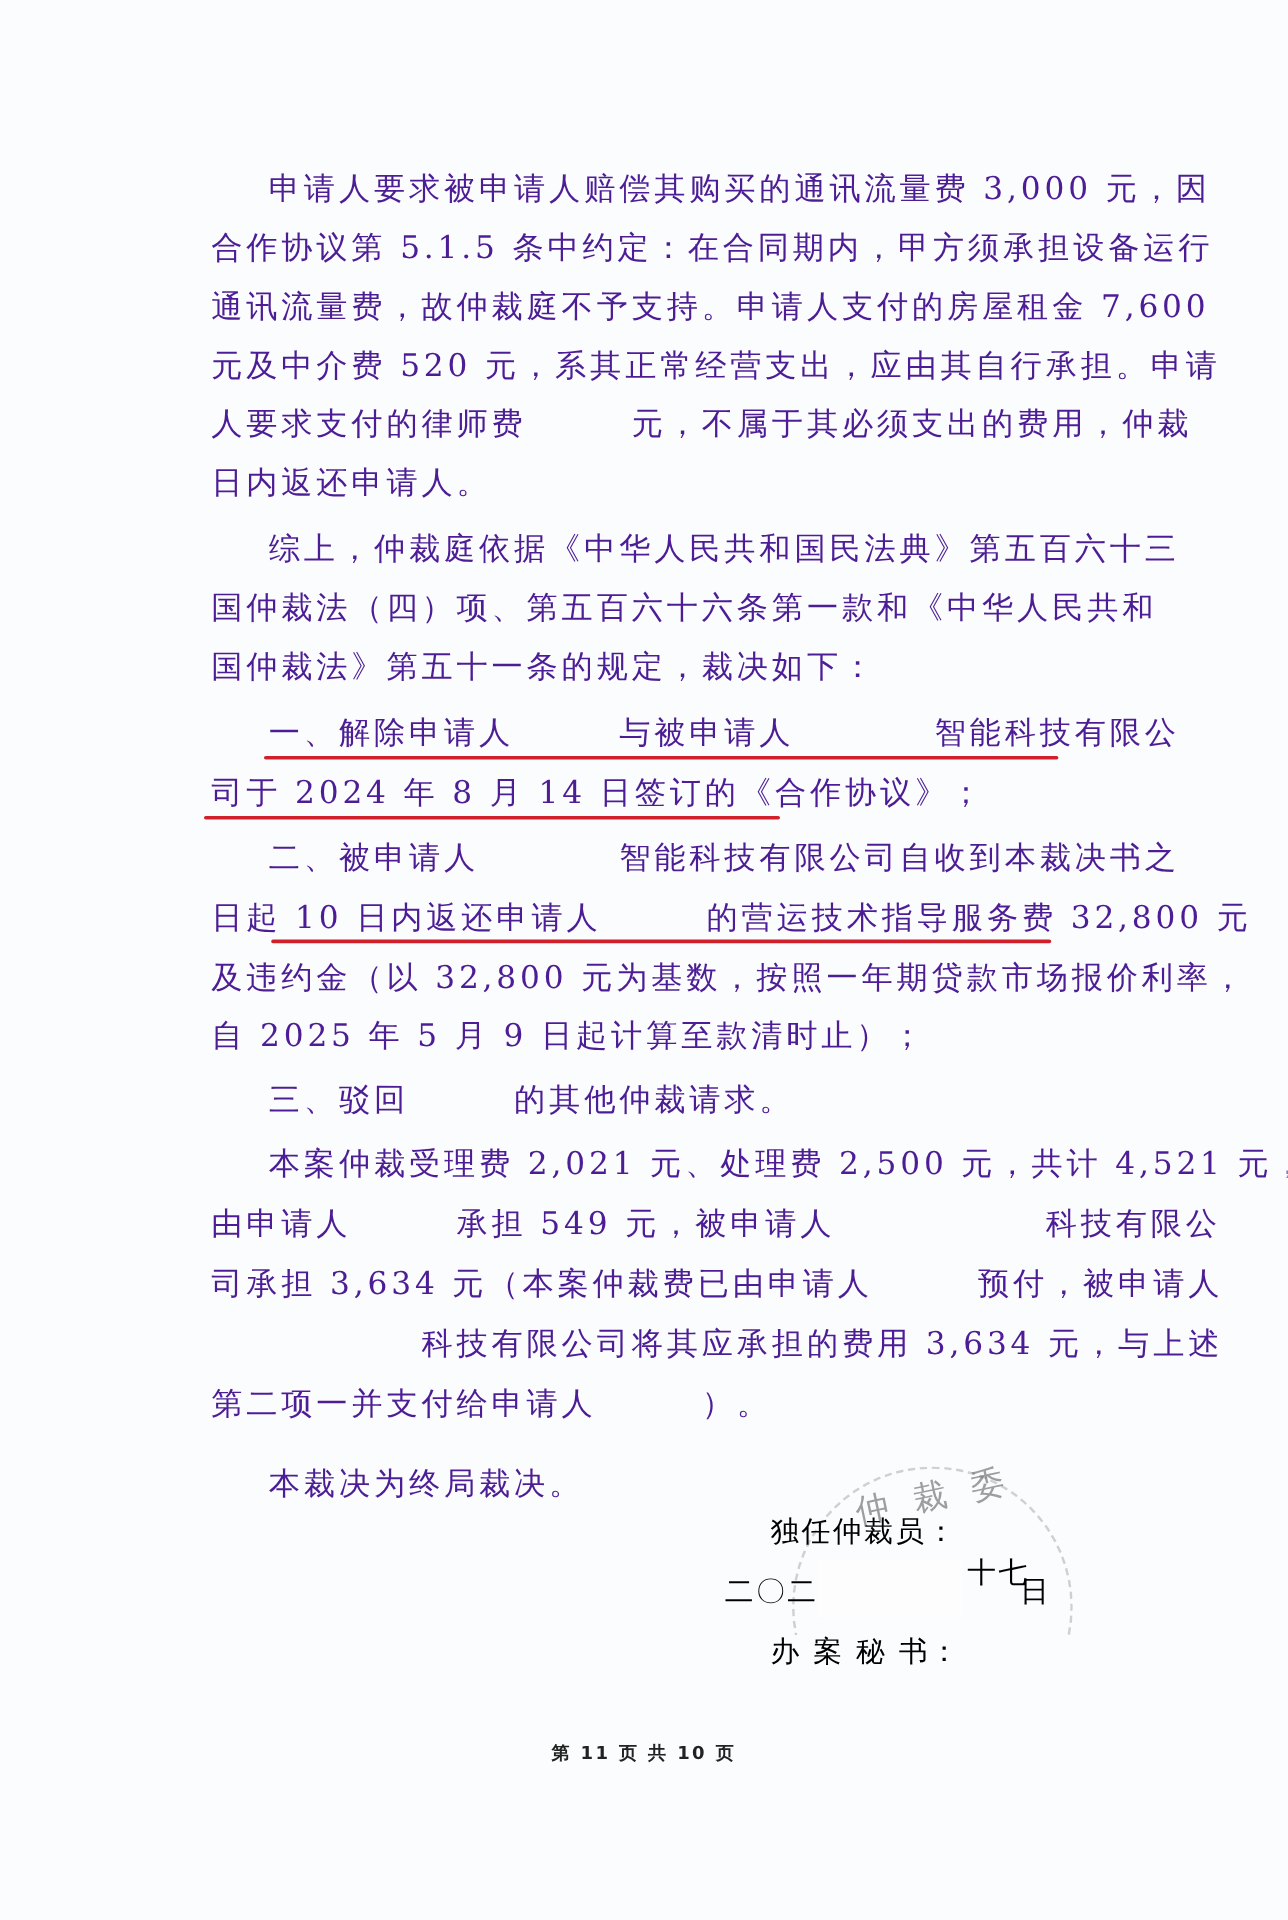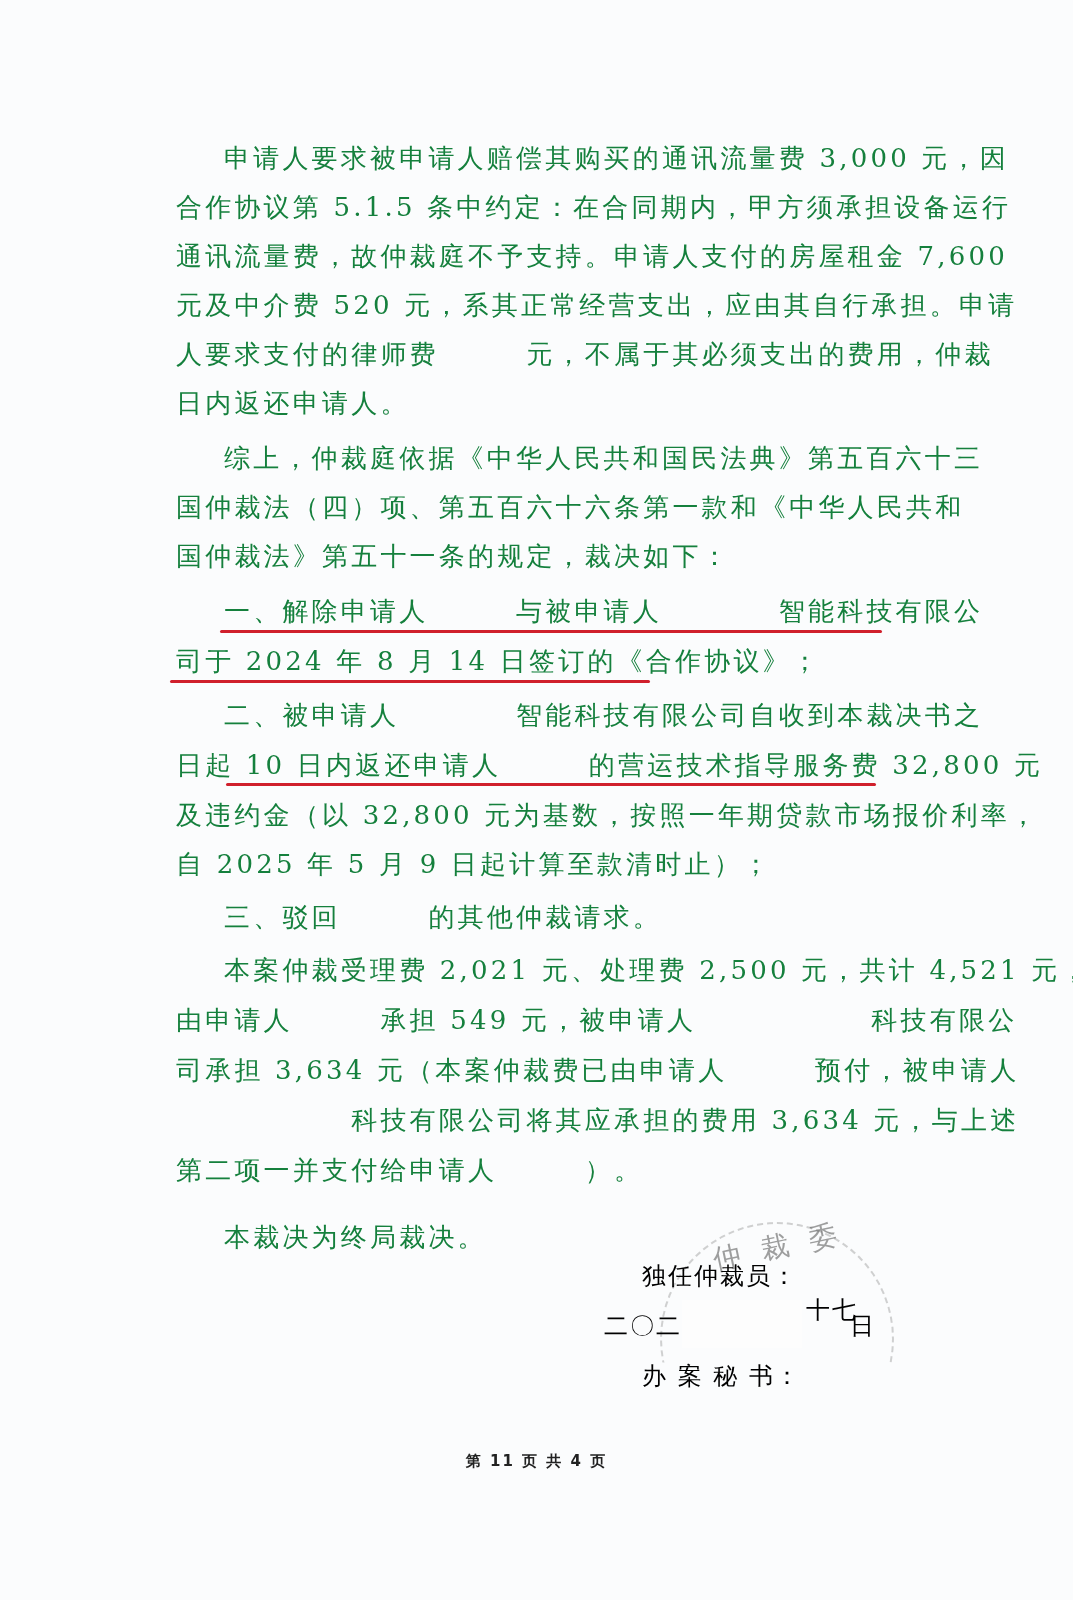--- a/index.html
+++ b/index.html
@@ -13,21 +13,21 @@
   }
   .page { position: absolute; left: 0; top: 0; width: 1073px; height: 1600px; }
   .line {
     position: absolute;
     left: 176px;
     width: 700px;
     font-size: 26px;
     line-height: 30px;
     letter-spacing: 3.2px;
     white-space: nowrap;
-    color: #15803d;
+    color: #4c1d95;
   }
   .indent { left: 224px; width: 652px; }
   .uline {
     position: absolute;
     height: 3px;
     background: #d0202c;
     border-radius: 2px;
   }
   .sig {
     position: absolute;
@@ -113,15 +113,15 @@
 
   <div class="sig" style="left:642px; top:1262px;">独任仲裁员：</div>
 
   <div class="sig" style="left:604px; top:1312px;">二〇二</div>
   <div class="redact" style="left:682px; top:1300px; width:120px; height:48px;"></div>
   <div class="sig" style="left:806px; top:1276px;margin-top:20px;">十七</div>
   <div class="sig" style="left:850px; top:1312px;">日</div>
 
   <div class="sig" style="left:642px; top:1362px;">办 案 秘 书：</div>
 
-  <div class="footer">第 11 页 共 4 页</div>
+  <div class="footer">第 11 页 共 10 页</div>
 
 </div>
 
 </body></html>

